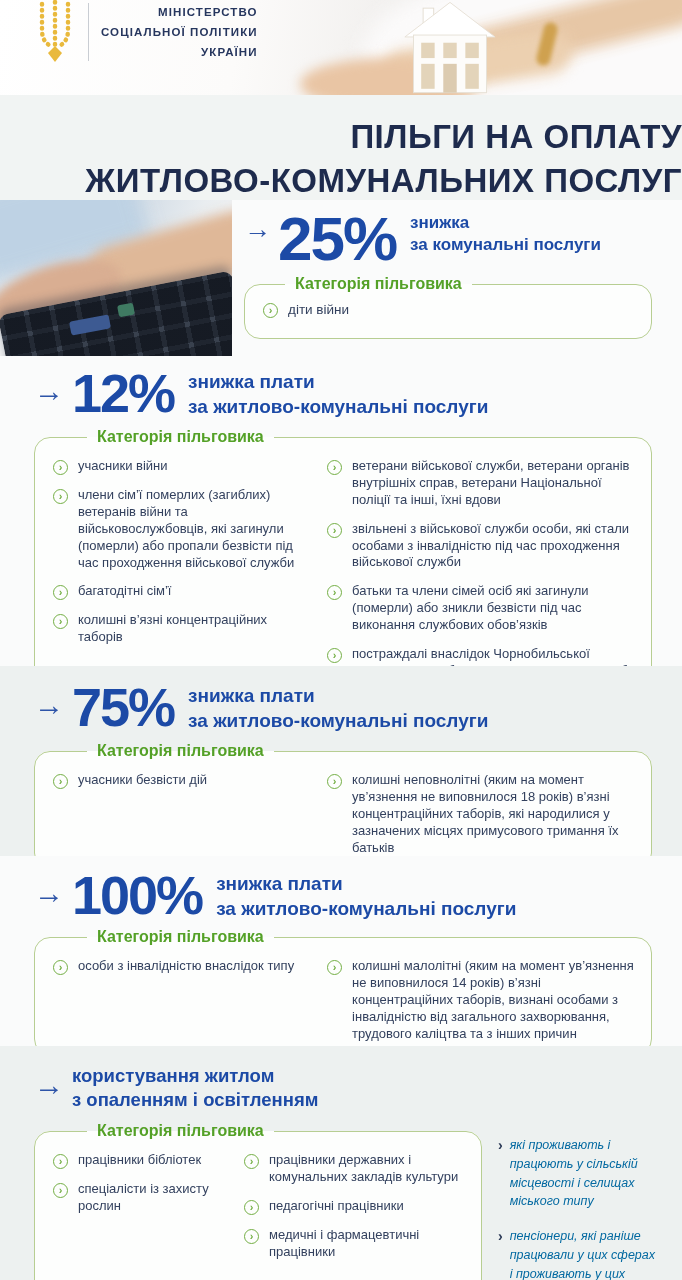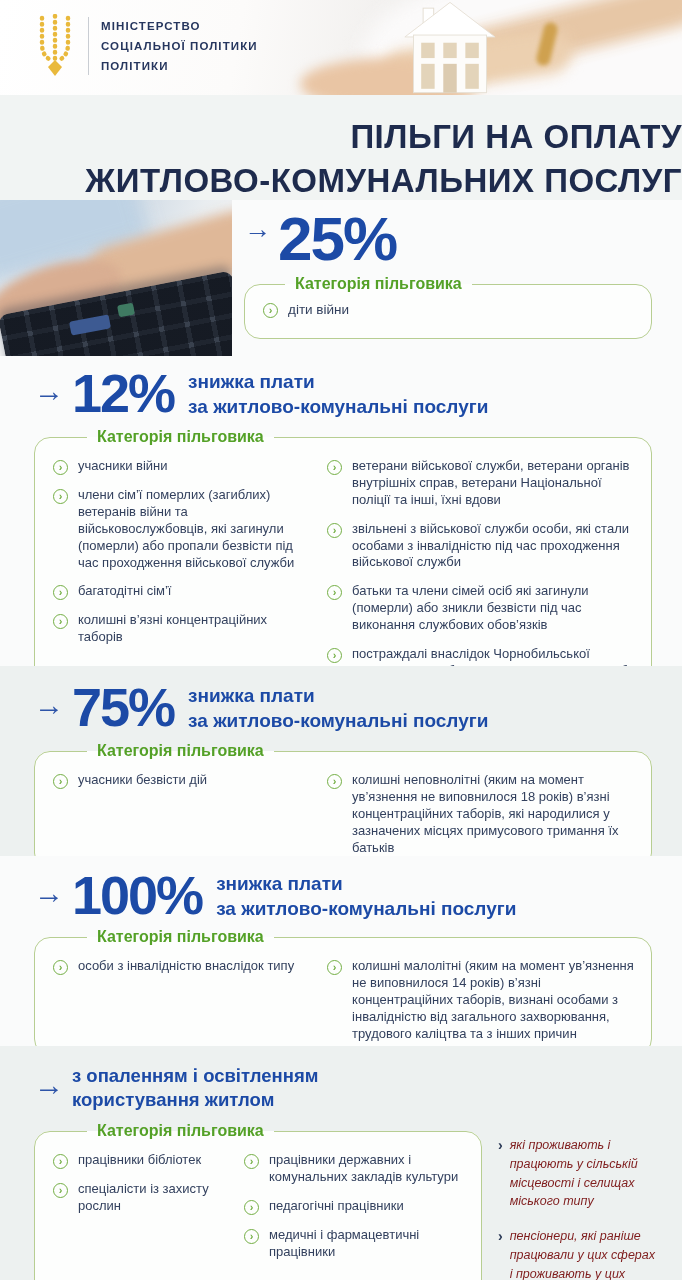--- a/index.html
+++ b/index.html
@@ -16,21 +16,21 @@
     background:#fbfafa; filter:blur(10px); }
   .arm1 { right:-20px; top:8px; width:270px; height:46px; border-radius:24px;
     background:#e7c7a6; filter:blur(7px); transform:rotate(-14deg); }
   .arm2 { right:110px; top:40px; width:190px; height:44px; border-radius:22px;
     background:#ecd0b0; filter:blur(7px); transform:rotate(-8deg); }
   .bracelet { right:128px; top:22px; width:14px; height:44px; border-radius:7px;
     background:#cfa14f; filter:blur(2px); transform:rotate(14deg); }
   .hand-under { left:300px; top:58px; width:180px; height:52px; border-radius:50%;
     background:#e9c5a4; filter:blur(6px); }
   .house-svg { left:402px; top:2px; }
-  .brand { position:absolute; left:34px; top:14px; display:flex; align-items:center; gap:12px; }
+  .brand { position:absolute; left:34px; top:0; display:flex; align-items:center; gap:12px;text-align:right; }
   .trident { flex:none; }
   .brand-divider { width:1px; height:58px; background:#c9cdd3; }
   .brand-text { color:#26365e; font-weight:bold; font-size:11.5px; letter-spacing:1.1px; line-height:1.75; }
   
   .title-band { height:105px; background:#f1f4f3; text-align:right; padding-top:20px; }
   .title-band .t-line { color:#1e2b4d; font-weight:bold; font-size:33px; letter-spacing:0.5px; line-height:1.34; }
   
   .sec-head { display:flex; align-items:flex-start; }
   .arrow { color:#2d54a8; font-size:30px; font-weight:bold; line-height:1; width:38px; flex:none; padding-top:10px; }
   .pct { color:#1c4aa6; font-weight:bold; font-size:54px; letter-spacing:-2px; line-height:1; margin-right:14px; }
@@ -87,21 +87,21 @@
   .band-free { height:234px; background:#edf1f0; padding:14px 26px 0 34px; overflow:hidden; }
   .word { color:#1c4aa6; font-weight:bold; font-size:44px; letter-spacing:-1px; line-height:1; margin-right:16px; }
   .band-free .head-label span { font-size:18.5px; }
   .free-row { display:flex; gap:16px; margin-top:10px; }
   .band-free fieldset.cat-box { flex:0 0 448px; }
   .band-free .col-l { flex:0 0 42%; }
   .band-free .col-r { flex:1; }
   .notes { flex:1; display:flex; flex-direction:column; gap:16px; padding-top:14px; }
   .note { display:flex; gap:7px; }
   .note-bullet { color:#2c3a57; font-weight:bold; font-size:14px; line-height:1.3; flex:none; }
-  .note-text { color:#7f1d1d; font-size:12.5px; font-style:italic; line-height:1.5; }
+  .note-text { color:#0369a1; font-size:12.5px; font-style:italic; line-height:1.5; }
 </style>
 </head>
 <body>
 
 <div class="page">
 
   <div class="header">
     <div class="ph shirt"></div>
     <div class="ph arm1"></div>
     <div class="ph arm2"></div>
@@ -124,21 +124,21 @@
           <path d="M8 4 V30 Q8 42 17 46"></path>
           <path d="M34 4 V30 Q34 42 25 46"></path>
           <path d="M21 2 V48"></path>
         </g>
         <polygon points="21,46 28,53 21,62 14,53" fill="#e9b93c"></polygon>
       </svg>
       <div class="brand-divider"></div>
       <div class="brand-text">
         <div>МІНІСТЕРСТВО</div>
         <div>СОЦІАЛЬНОЇ ПОЛІТИКИ</div>
-        <div>ПОЛІТИКИ</div>
+        <div>УКРАЇНИ</div>
       </div>
     </div>
   </div>
 
   <div class="title-band">
     <div class="t-line">ПІЛЬГИ НА ОПЛАТУ</div>
     <div class="t-line">ЖИТЛОВО-КОМУНАЛЬНИХ ПОСЛУГ</div>
   </div>
 
   <div class="band-25">
@@ -148,20 +148,24 @@
       <div class="ph c-hand"></div>
       <div class="ph paper"></div>
       <div class="ph calc-body"></div>
       <div class="ph btn-blue"></div>
       <div class="ph btn-green"></div>
     </div>
     <div class="b25-right">
       <div class="sec-head">
         <span class="arrow">→</span>
         <span class="pct">25%</span>
+        <span class="head-label">
+          <span>знижка</span>
+          <span>за комунальні послуги</span>
+        </span>
       </div>
       <fieldset class="cat-box">
         <legend class="cat-legend">Категорія пільговика</legend>
         <div class="item">
           <span class="item-ico">›</span>
           <span class="item-text">діти війни</span>
         </div>
       </fieldset>
     </div>
   </div>
@@ -271,22 +275,22 @@
           </div>
         </div>
       </div>
     </fieldset>
   </div>
 
   <div class="band-free">
     <div class="sec-head">
       <span class="arrow">→</span>
       <span class="head-label">
+        <span>користування житлом</span>
         <span>з опаленням і освітленням</span>
-        <span>користування житлом</span>
       </span>
     </div>
     <div class="free-row">
       <fieldset class="cat-box">
         <legend class="cat-legend">Категорія пільговика</legend>
         <div class="cols">
           <div class="col col-l">
             <div class="item">
               <span class="item-ico">›</span>
               <span class="item-text">працівники бібліотек</span>

